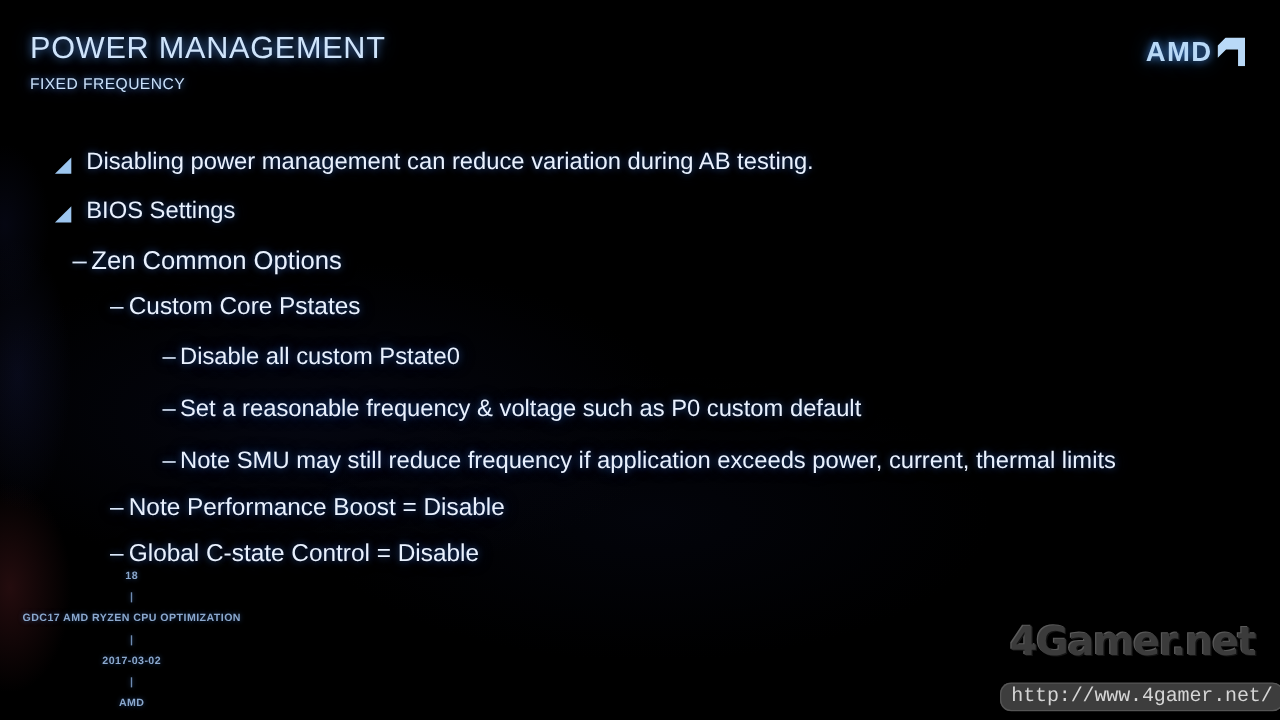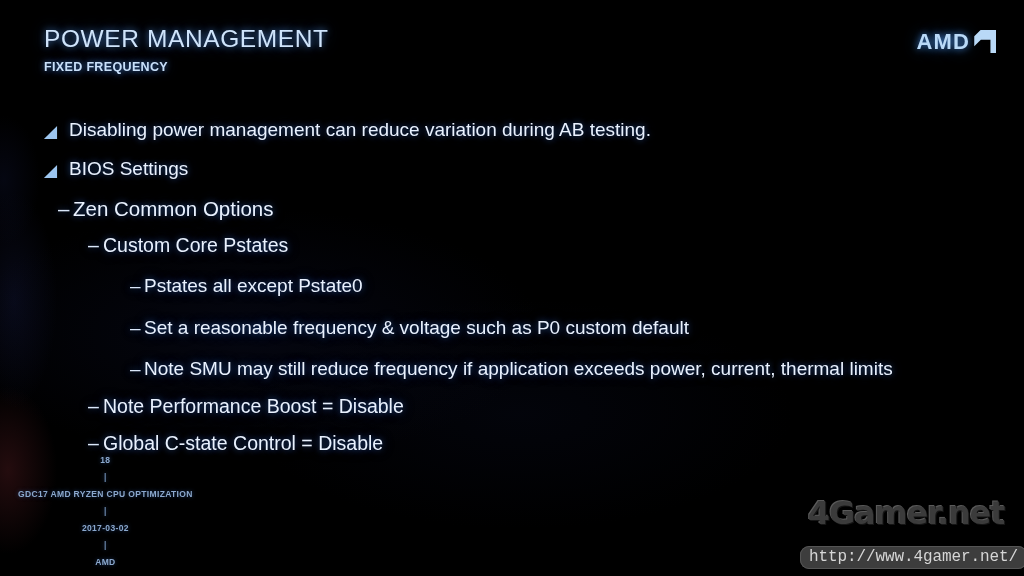--- a/index.html
+++ b/index.html
@@ -36,36 +36,36 @@
     width: 1024px; height: 470px;
     background:
       radial-gradient(ellipse 420px 180px at 250px 250px, rgba(14,20,56,0.30), rgba(0,0,0,0) 70%),
       radial-gradient(ellipse 380px 160px at 520px 330px, rgba(12,18,48,0.22), rgba(0,0,0,0) 72%);
     pointer-events: none;
   }
 
   
   .header {
     position: absolute;
-    left: 44px;
+    left: 24px;
     top: 26px;
   }
   .slide-title {
     font-size: 24.5px;
     font-weight: 400;
     letter-spacing: 0.6px;
     color: #cfe4fb;
     text-shadow: 0 0 7px rgba(90,150,230,0.75), 0 0 16px rgba(50,110,210,0.45);
     line-height: 1.05;
     white-space: nowrap;
   }
   .slide-subtitle {
     margin-top: 8px;
     font-size: 12.5px;
-    font-weight: bold;
+    font-weight: normal;
     letter-spacing: 0.35px;
     color: #c9e0fa;
     text-shadow: 0 0 6px rgba(80,140,225,0.8), 0 0 13px rgba(40,100,200,0.45);
     white-space: nowrap;
   }
 
   
   .amd-logo {
     position: absolute;
     right: 28px;
@@ -249,21 +249,21 @@
       <span class="txt">Zen Common Options</span>
     </div>
 
     <div class="row lvl3">
       <span class="marker dash">–</span>
       <span class="txt">Custom Core Pstates</span>
     </div>
 
     <div class="row lvl4">
       <span class="marker dash">–</span>
-      <span class="txt">Pstates all except Pstate0</span>
+      <span class="txt">Disable all custom Pstate0</span>
     </div>
 
     <div class="row lvl4">
       <span class="marker dash">–</span>
       <span class="txt">Set a reasonable frequency &amp; voltage such as P0 custom default</span>
     </div>
 
     <div class="row lvl4">
       <span class="marker dash">–</span>
       <span class="txt">Note SMU may still reduce frequency if application exceeds power, current, thermal limits</span>

